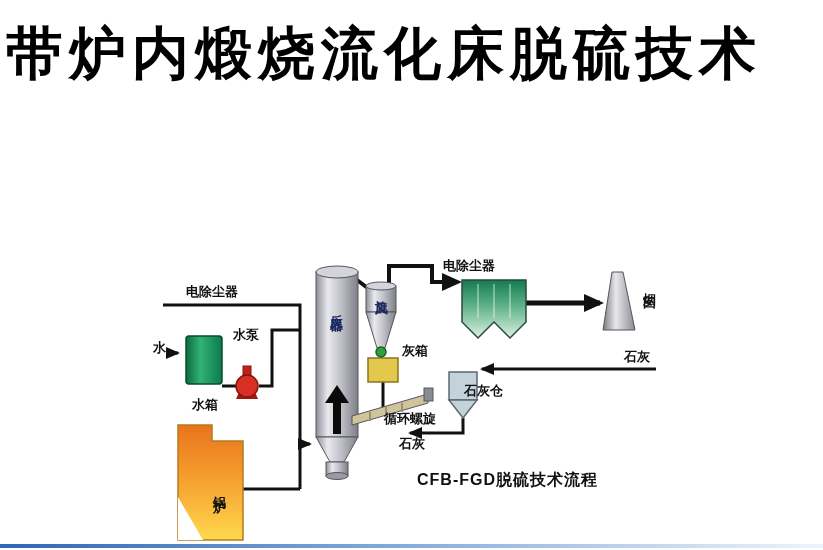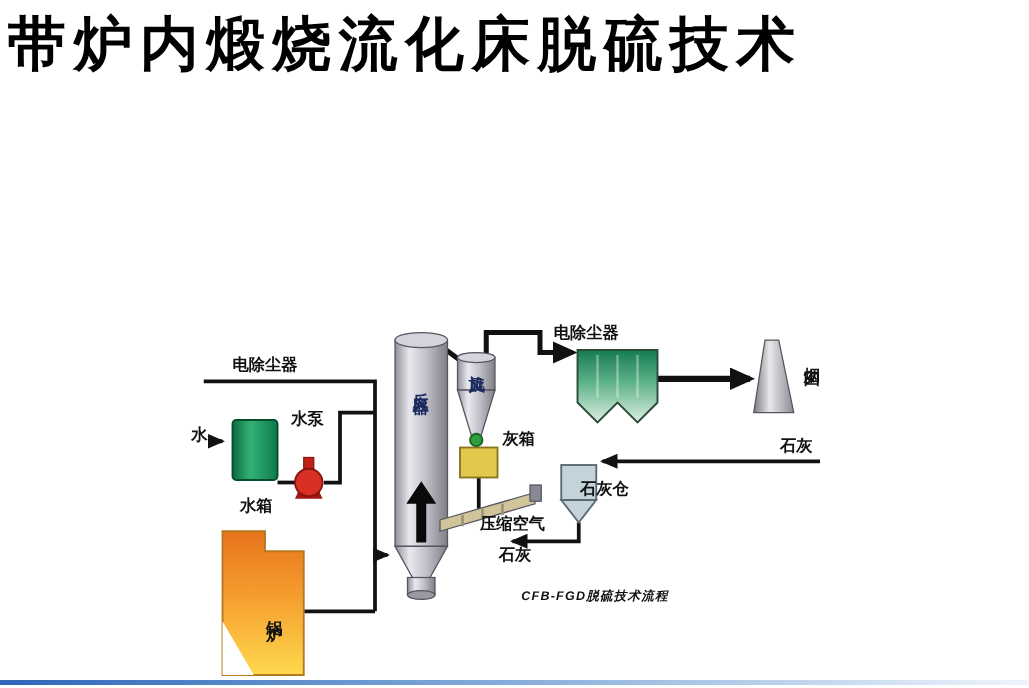--- a/index.html
+++ b/index.html
@@ -1,32 +1,32 @@
 <!DOCTYPE html>
 <html><head>
 <meta charset="utf-8">
 <style>
   html,body { margin:0; padding:0; background:#fff; }
   .stage {
     position:relative; width:823px; height:550px; background:#ffffff;
     overflow:hidden; font-family:"Liberation Sans", sans-serif;
   }
   .title {
-    position:absolute; left:6px; top:4px; width:814px;
+    position:absolute; left:6px; top:16px; width:814px;
     font-family:"Liberation Serif", serif; font-weight:900;
-    font-size:47px; letter-spacing:6px; color:#000; white-space:nowrap;
+    font-size:57px; letter-spacing:6px; color:#000; white-space:nowrap;
   }
   svg.diagram { position:absolute; left:0; top:0; }
   .lbl {
     position:absolute; font-size:13px; font-weight:bold; color:#111;
     white-space:nowrap; line-height:1.15;
   }
   .lbl.v { writing-mode:vertical-rl; text-orientation:upright; letter-spacing:3px; }
   .lbl.navy { color:#1c2a5e; }
-  .caption { position:absolute; font-size:10px; font-weight:bold; color:#111; letter-spacing:1px;font-style:italic; }
+  .caption { position:absolute; font-size:16px; font-weight:bold; color:#111; letter-spacing:1px; }
   .bottom-bar {
     position:absolute; left:0; right:0; bottom:2px; height:4px;
     background:linear-gradient(90deg,#2f66b8 0%,#7da6d8 45%,#eef4fb 100%);
   }
 </style>
 </head>
 <body>
 
 <div class="stage">
 
@@ -149,21 +149,21 @@
   </svg>
 
   <div class="lbl" style="left:186px; top:285px;">电除尘器</div>
   <div class="lbl" style="left:153px; top:341px;">水</div>
   <div class="lbl" style="left:233px; top:328px;">水泵</div>
   <div class="lbl" style="left:192px; top:398px;">水箱</div>
   <div class="lbl v" style="left:211px; top:486px;">锅炉</div>
   <div class="lbl v navy" style="left:328px; top:303px;">反应器</div>
   <div class="lbl v navy" style="left:373px; top:289px;">旋风</div>
   <div class="lbl" style="left:402px; top:344px;">灰箱</div>
-  <div class="lbl" style="left:384px; top:412px;">压缩空气</div>
+  <div class="lbl" style="left:384px; top:412px;">循环螺旋</div>
   <div class="lbl" style="left:399px; top:437px;">石灰</div>
   <div class="lbl" style="left:443px; top:259px;">电除尘器</div>
   <div class="lbl v" style="left:641px; top:283px;">烟囱</div>
   <div class="lbl" style="left:464px; top:384px;">石灰仓</div>
   <div class="lbl" style="left:624px; top:350px;">石灰</div>
 
   <div class="caption" style="left:417px; top:470px;">CFB-FGD脱硫技术流程</div>
 
   <div class="bottom-bar"></div>
 </div>

